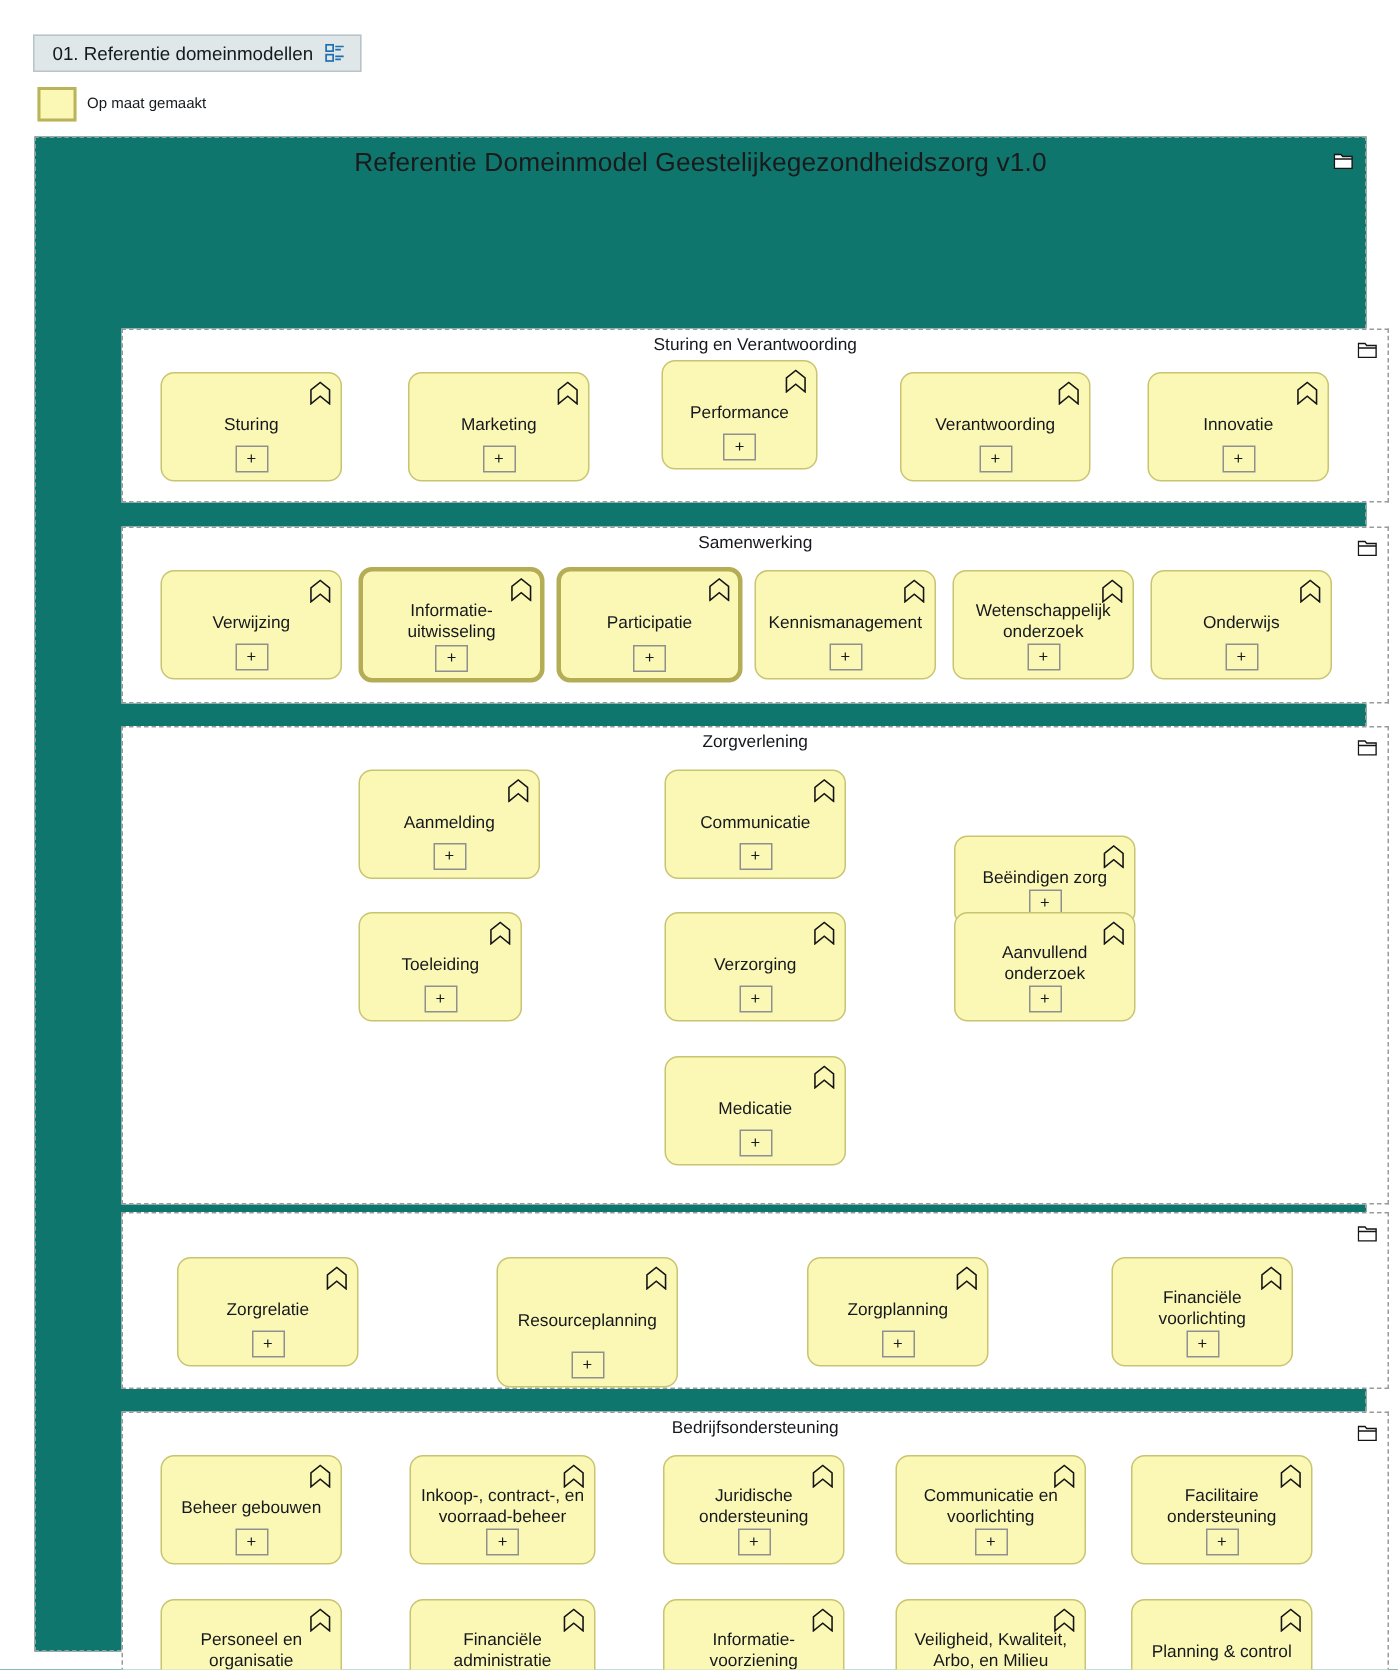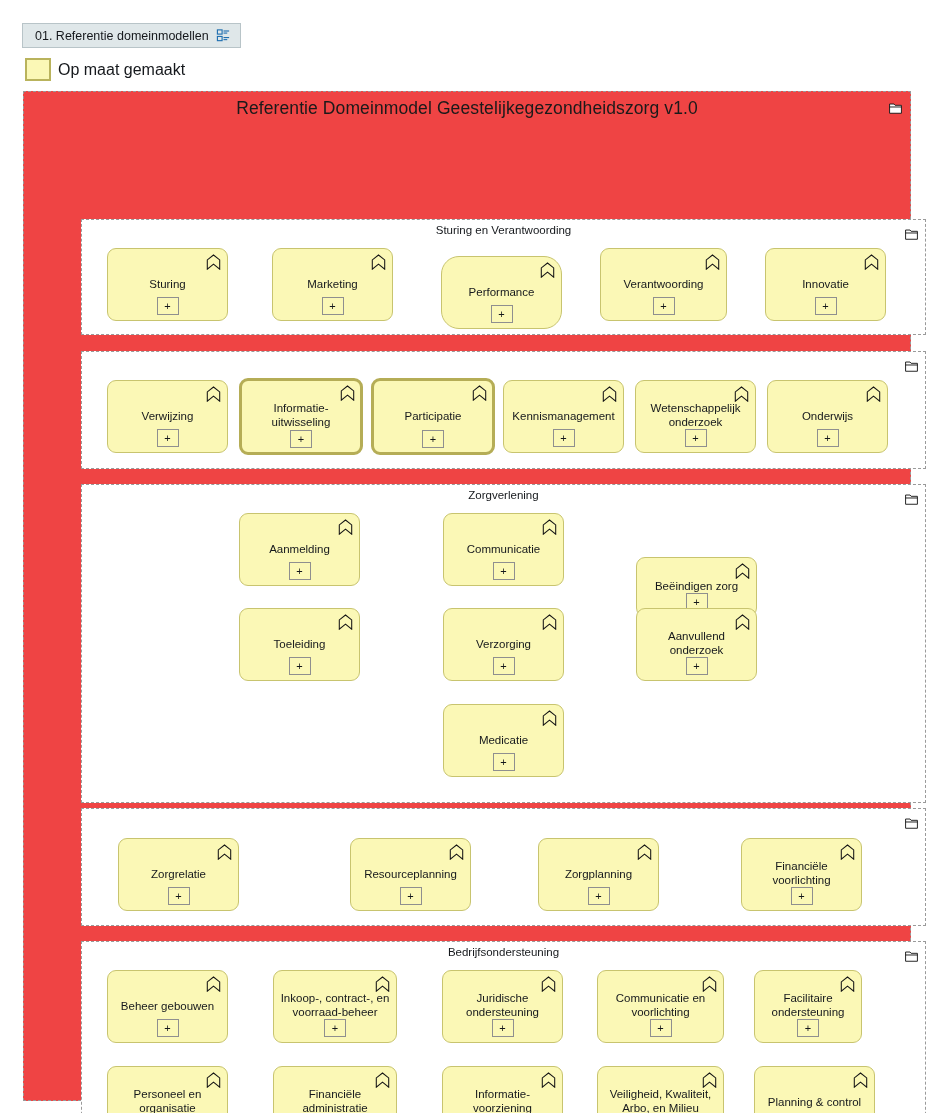--- a/index.html
+++ b/index.html
@@ -31,28 +31,28 @@
 
   
   #legend{
     position:absolute;left:25px;top:58px;
     display:flex;align-items:center;gap:7px;
   }
   .legend-swatch{
     width:26px;height:23px;box-sizing:border-box;
     background:#fbf8b6;border:2px solid #b9b35c;
   }
-  .legend-label{font-size:16px;color:#15181c;text-align:center;}
+  .legend-label{font-size:10px;color:#15181c;text-align:center;}
 
   
   #diagram{
     position:absolute;left:23px;top:91px;
     width:888px;height:1010px;
     box-sizing:border-box;
-    background:#ef4444;
+    background:#0f766e;
     border:1px dashed #9a9a9a;
   }
   .diagram-title{
     position:absolute;left:0;top:6px;width:100%;
     text-align:center;
     font-size:17.5px;color:#1a1a1a;
     letter-spacing:.1px;
   }
 
   
@@ -147,21 +147,21 @@
         <div class="node-label">Sturing</div>
         <div class="node-plus">+</div>
       </div>
       <div class="node" style="left: 190px; top: 28px; width: 121px; height: 73px;">
         <span class="node-glyph"><svg viewBox="0 0 15 16" width="15" height="16">
             <path d="M1.3 15.2 V5.9 L7.5 1.0 L13.7 5.9 V15.2 L7.5 10.1 Z" fill="none" stroke="#151515" stroke-width="1.05" stroke-linejoin="miter"></path>
           </svg></span>
         <div class="node-label">Marketing</div>
         <div class="node-plus">+</div>
       </div>
-      <div class="node" style="left: 359px; top: 36px; width: 121px; height: 73px; border-radius: 18px;">
+      <div class="node" style="left: 359px; top: 20px; width: 104px; height: 73px;">
         <span class="node-glyph"><svg viewBox="0 0 15 16" width="15" height="16">
             <path d="M1.3 15.2 V5.9 L7.5 1.0 L13.7 5.9 V15.2 L7.5 10.1 Z" fill="none" stroke="#151515" stroke-width="1.05" stroke-linejoin="miter"></path>
           </svg></span>
         <div class="node-label">Performance</div>
         <div class="node-plus">+</div>
       </div>
       <div class="node" style="left: 518px; top: 28px; width: 127px; height: 73px;">
         <span class="node-glyph"><svg viewBox="0 0 15 16" width="15" height="16">
             <path d="M1.3 15.2 V5.9 L7.5 1.0 L13.7 5.9 V15.2 L7.5 10.1 Z" fill="none" stroke="#151515" stroke-width="1.05" stroke-linejoin="miter"></path>
           </svg></span>
@@ -170,20 +170,21 @@
       </div>
       <div class="node" style="left: 683px; top: 28px; width: 121px; height: 73px;">
         <span class="node-glyph"><svg viewBox="0 0 15 16" width="15" height="16">
             <path d="M1.3 15.2 V5.9 L7.5 1.0 L13.7 5.9 V15.2 L7.5 10.1 Z" fill="none" stroke="#151515" stroke-width="1.05" stroke-linejoin="miter"></path>
           </svg></span>
         <div class="node-label">Innovatie</div>
         <div class="node-plus">+</div>
       </div>
     </div>
     <div class="group" style="left: 57px; top: 259px; width: 845px; height: 118px;">
+      <div class="group-title">Samenwerking</div>
       <span class="folder-icon" style="right: 7px; top: 6px;"><svg viewBox="0 0 14 13" width="13" height="12">
           <path d="M0.6 2.2 H5.4 L6.6 3.6 H13.4 V12.2 H0.6 Z" fill="#ffffff" stroke="#151515" stroke-width="1"></path>
           <line x1="0.6" y1="5.4" x2="13.4" y2="5.4" stroke="#151515" stroke-width="1"></line>
         </svg></span>
       <div class="node" style="left: 25px; top: 28px; width: 121px; height: 73px;">
         <span class="node-glyph"><svg viewBox="0 0 15 16" width="15" height="16">
             <path d="M1.3 15.2 V5.9 L7.5 1.0 L13.7 5.9 V15.2 L7.5 10.1 Z" fill="none" stroke="#151515" stroke-width="1.05" stroke-linejoin="miter"></path>
           </svg></span>
         <div class="node-label">Verwijzing</div>
         <div class="node-plus">+</div>
@@ -244,21 +245,21 @@
         <div class="node-label">Communicatie</div>
         <div class="node-plus">+</div>
       </div>
       <div class="node" style="left: 554px; top: 28px; width: 121px; height: 60px; margin-top: 44px;">
         <span class="node-glyph"><svg viewBox="0 0 15 16" width="15" height="16">
             <path d="M1.3 15.2 V5.9 L7.5 1.0 L13.7 5.9 V15.2 L7.5 10.1 Z" fill="none" stroke="#151515" stroke-width="1.05" stroke-linejoin="miter"></path>
           </svg></span>
         <div class="node-label">Beëindigen zorg</div>
         <div class="node-plus">+</div>
       </div>
-      <div class="node" style="left: 157px; top: 123px; width: 121px; height: 73px;">
+      <div class="node" style="left: 157px; top: 123px; width: 109px; height: 73px;">
         <span class="node-glyph"><svg viewBox="0 0 15 16" width="15" height="16">
             <path d="M1.3 15.2 V5.9 L7.5 1.0 L13.7 5.9 V15.2 L7.5 10.1 Z" fill="none" stroke="#151515" stroke-width="1.05" stroke-linejoin="miter"></path>
           </svg></span>
         <div class="node-label">Toeleiding</div>
         <div class="node-plus">+</div>
       </div>
       <div class="node" style="left: 361px; top: 123px; width: 121px; height: 73px; padding-left: 36px;">
         <span class="node-glyph"><svg viewBox="0 0 15 16" width="15" height="16">
             <path d="M1.3 15.2 V5.9 L7.5 1.0 L13.7 5.9 V15.2 L7.5 10.1 Z" fill="none" stroke="#151515" stroke-width="1.05" stroke-linejoin="miter"></path>
           </svg></span>
@@ -285,21 +286,21 @@
           <path d="M0.6 2.2 H5.4 L6.6 3.6 H13.4 V12.2 H0.6 Z" fill="#ffffff" stroke="#151515" stroke-width="1"></path>
           <line x1="0.6" y1="5.4" x2="13.4" y2="5.4" stroke="#151515" stroke-width="1"></line>
         </svg></span>
       <div class="node" style="left: 36px; top: 29px; width: 121px; height: 73px;">
         <span class="node-glyph"><svg viewBox="0 0 15 16" width="15" height="16">
             <path d="M1.3 15.2 V5.9 L7.5 1.0 L13.7 5.9 V15.2 L7.5 10.1 Z" fill="none" stroke="#151515" stroke-width="1.05" stroke-linejoin="miter"></path>
           </svg></span>
         <div class="node-label">Zorgrelatie</div>
         <div class="node-plus">+</div>
       </div>
-      <div class="node" style="left: 268px; top: 29px; width: 121px; height: 73px;">
+      <div class="node" style="left: 249px; top: 29px; width: 121px; height: 87px;">
         <span class="node-glyph"><svg viewBox="0 0 15 16" width="15" height="16">
             <path d="M1.3 15.2 V5.9 L7.5 1.0 L13.7 5.9 V15.2 L7.5 10.1 Z" fill="none" stroke="#151515" stroke-width="1.05" stroke-linejoin="miter"></path>
           </svg></span>
         <div class="node-label">Resourceplanning</div>
         <div class="node-plus">+</div>
       </div>
       <div class="node" style="left: 456px; top: 29px; width: 121px; height: 73px;">
         <span class="node-glyph"><svg viewBox="0 0 15 16" width="15" height="16">
             <path d="M1.3 15.2 V5.9 L7.5 1.0 L13.7 5.9 V15.2 L7.5 10.1 Z" fill="none" stroke="#151515" stroke-width="1.05" stroke-linejoin="miter"></path>
           </svg></span>
@@ -341,21 +342,21 @@
         <div class="node-label">Juridische ondersteuning</div>
         <div class="node-plus">+</div>
       </div>
       <div class="node" style="left: 515px; top: 28px; width: 127px; height: 73px;">
         <span class="node-glyph"><svg viewBox="0 0 15 16" width="15" height="16">
             <path d="M1.3 15.2 V5.9 L7.5 1.0 L13.7 5.9 V15.2 L7.5 10.1 Z" fill="none" stroke="#151515" stroke-width="1.05" stroke-linejoin="miter"></path>
           </svg></span>
         <div class="node-label">Communicatie en voorlichting</div>
         <div class="node-plus">+</div>
       </div>
-      <div class="node" style="left: 672px; top: 28px; width: 108px; height: 73px;">
+      <div class="node" style="left: 672px; top: 28px; width: 121px; height: 73px;">
         <span class="node-glyph"><svg viewBox="0 0 15 16" width="15" height="16">
             <path d="M1.3 15.2 V5.9 L7.5 1.0 L13.7 5.9 V15.2 L7.5 10.1 Z" fill="none" stroke="#151515" stroke-width="1.05" stroke-linejoin="miter"></path>
           </svg></span>
         <div class="node-label">Facilitaire ondersteuning</div>
         <div class="node-plus">+</div>
       </div>
       <div class="node" style="left: 25px; top: 124px; width: 121px; height: 73px;">
         <span class="node-glyph"><svg viewBox="0 0 15 16" width="15" height="16">
             <path d="M1.3 15.2 V5.9 L7.5 1.0 L13.7 5.9 V15.2 L7.5 10.1 Z" fill="none" stroke="#151515" stroke-width="1.05" stroke-linejoin="miter"></path>
           </svg></span>

